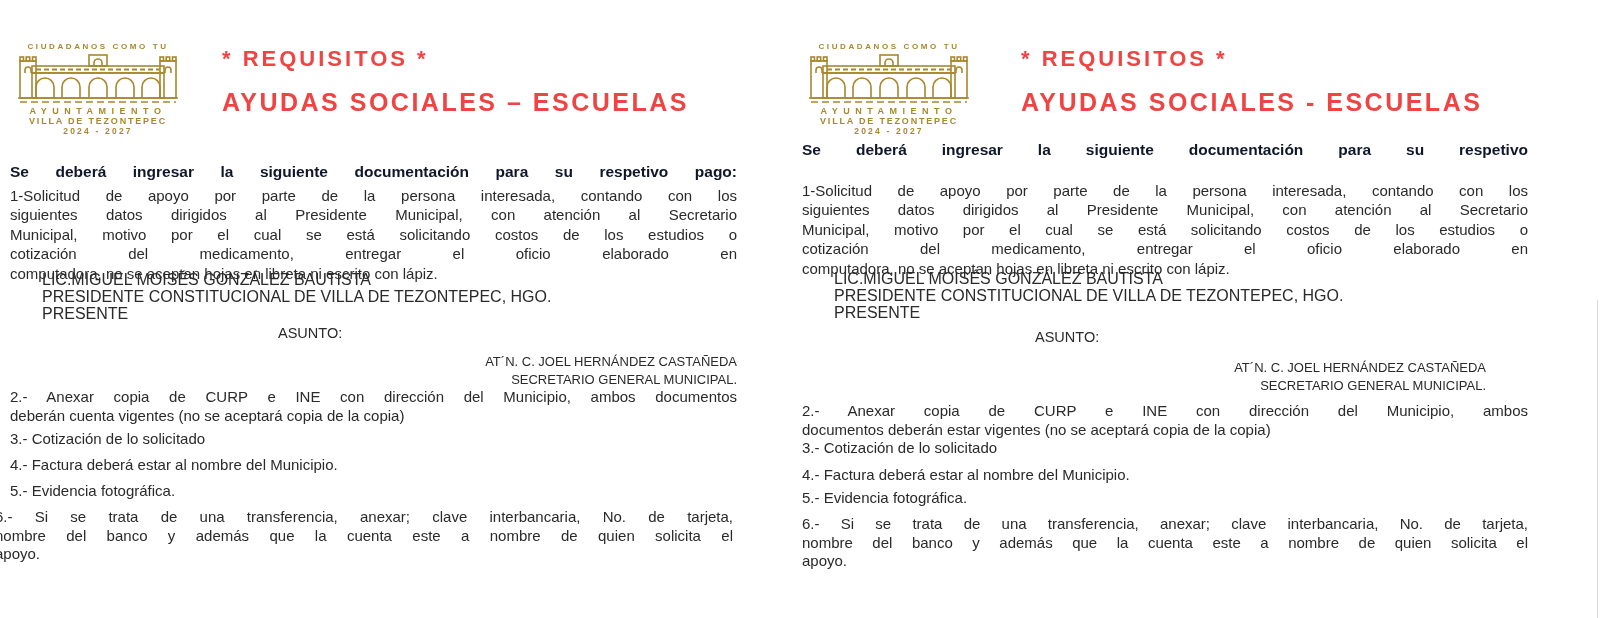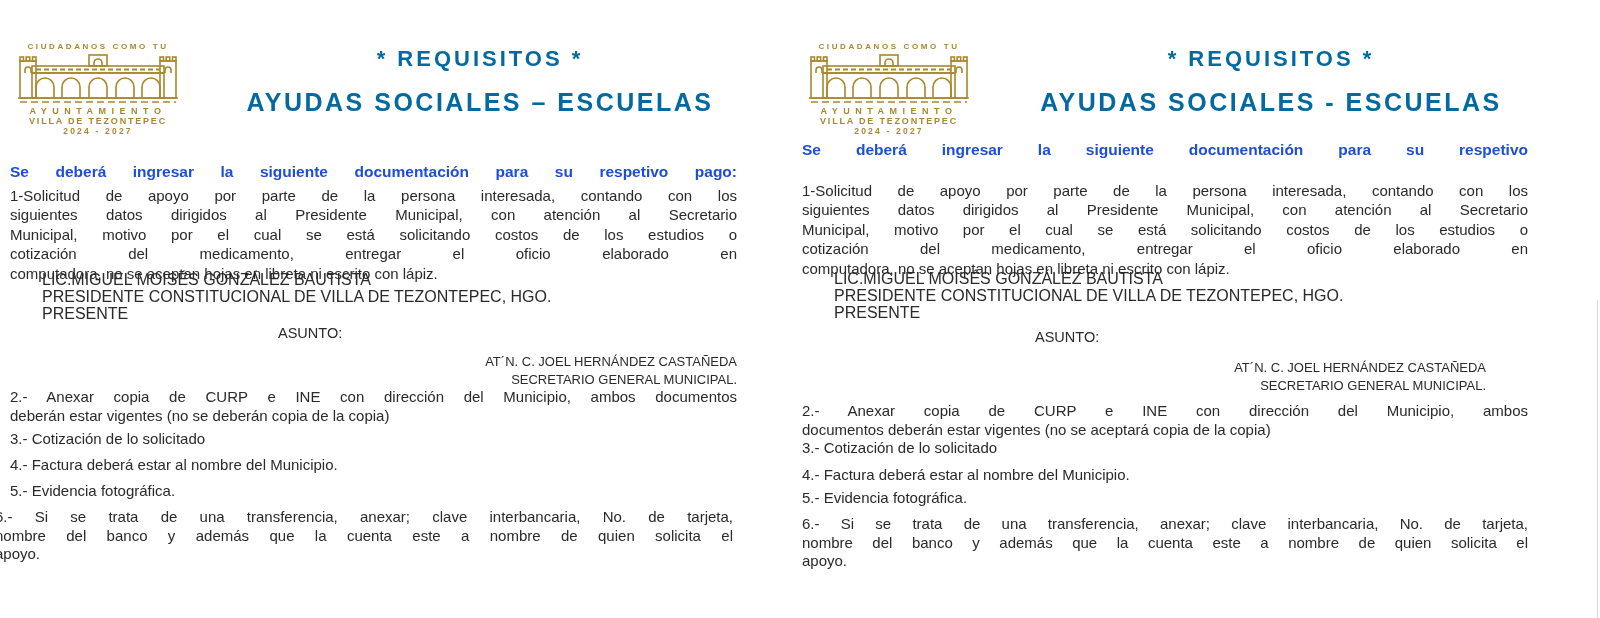--- a/index.html
+++ b/index.html
@@ -19,36 +19,36 @@
           color:#a8882c; font-weight:bold; }
   #page-left .logo  { left:10px; }
   #page-right .logo { left:6px;  }
   .logo-tagline { font-size:8px;  letter-spacing:2.6px; white-space:nowrap; }
   .logo svg     { display:block; margin:2px auto 1px auto; }
   .logo-org     { font-size:9px;  letter-spacing:5.5px; white-space:nowrap; }
   .logo-place   { font-size:9px;  letter-spacing:1.8px; white-space:nowrap; }
   .logo-years   { font-size:8.5px; letter-spacing:2.2px; white-space:nowrap; }
 
   
-  .doc-title { position:absolute; top:46px; text-align:center;
-               white-space:nowrap; color:#0369a1; }
+  .doc-title { position:absolute; top:46px; text-align:left;
+               white-space:nowrap; color:#ef4444; }
   #page-left  .doc-title { left:222px; width:516px; }
   #page-right .doc-title { left:226px; width:500px; }
   .t1 { font-size:22px; font-weight:bold; letter-spacing:3px; }
   .t2 { font-size:25px; font-weight:bold; letter-spacing:2.5px; margin-top:16px; }
 
   
   .block { position:absolute; }
   #page-left  .block { left:10px; width:727px; }
   #page-right .block { left:7px; width:726px; }
 
   .ln { text-align:left; }
   .j  { text-align:justify; text-align-last:justify; -moz-text-align-last:justify; }
 
-  .intro { font-weight:bold; font-size:15.5px; line-height:20px; color:#1d4ed8; }
+  .intro { font-weight:bold; font-size:15.5px; line-height:20px; color:#0f172a; }
   .p1    { font-size:15px;   line-height:19.4px; }
   .item  { font-size:15px;   line-height:18.6px; }
   .addr  { font-size:16px; line-height:16.8px;margin-left:32px; }
   .subject { font-size:14.5px; }
   .attn  { font-size:13px; line-height:17.6px; text-align:right; }
 
   
   #page-left .intro  { top:162px; }
   #page-left .p1     { top:186px; }
   #page-left .addr   { top:272px; }
@@ -137,21 +137,21 @@
 
   <div class="block subject">ASUNTO:</div>
 
   <div class="block attn">
     <div class="ln" style="text-align:right">AT´N. C. JOEL HERNÁNDEZ CASTAÑEDA</div>
     <div class="ln" style="text-align:right">SECRETARIO GENERAL MUNICIPAL.</div>
   </div>
 
   <div class="block item item2">
     <div class="ln j">2.- Anexar copia de CURP e INE con dirección del Municipio, ambos documentos</div>
-    <div class="ln">deberán estar vigentes (no se deberán copia de la copia)</div>
+    <div class="ln">deberán cuenta vigentes (no se aceptará copia de la copia)</div>
   </div>
 
   <div class="block item item3">3.- Cotización de lo solicitado</div>
   <div class="block item item4">4.- Factura deberá estar al nombre del Municipio.</div>
   <div class="block item item5">5.- Evidencia fotográfica.</div>
 
   <div class="block item item6">
     <div class="ln j">6.- Si se trata de una transferencia, anexar; clave interbancaria, No. de tarjeta,</div>
     <div class="ln j">nombre del banco y además que la cuenta este a nombre de quien solicita el</div>
     <div class="ln">apoyo.</div>

